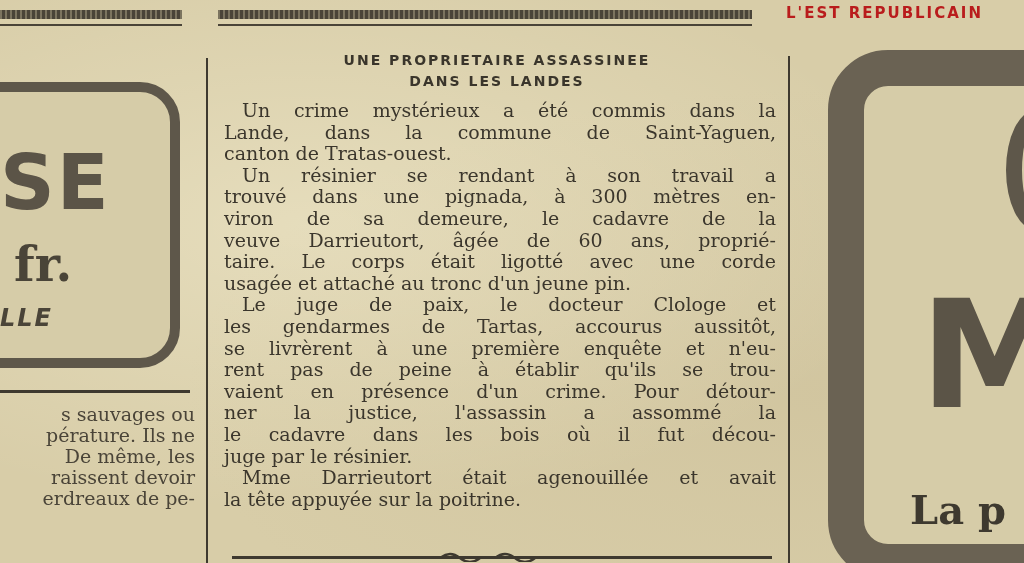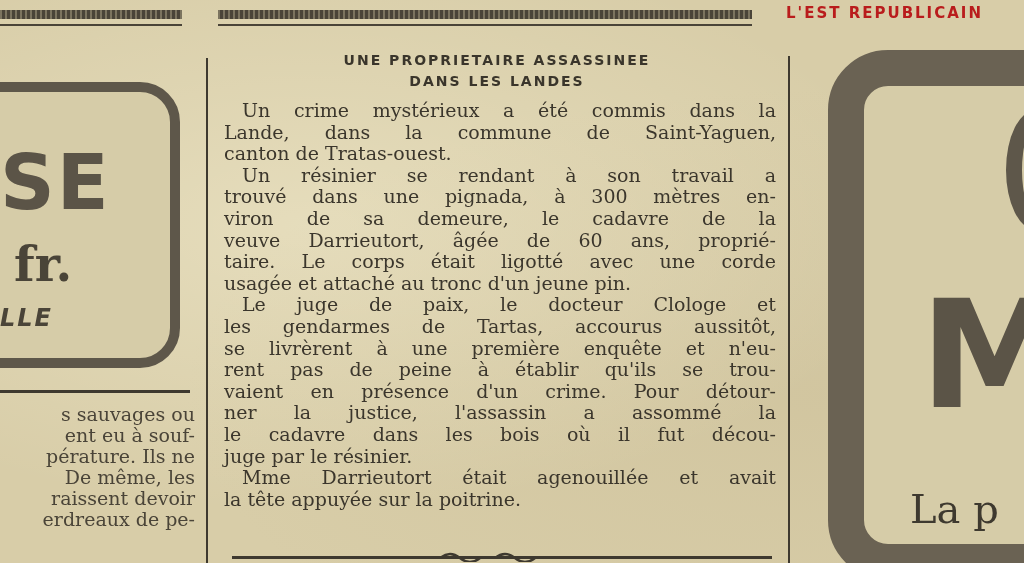--- a/index.html
+++ b/index.html
@@ -45,21 +45,21 @@
   .end-rule { position:absolute; left:232px; top:556px; width:540px; height:3px; background:#3e392f; }
   .end-orn { position:absolute; left:440px; top:548px; width:110px; height:14px; }
   
   .ad-right-box { position:absolute; left:828px; top:50px; width:260px; height:530px;
     border:36px solid #6a6253; border-radius:60px; box-sizing:border-box; background:#d6cca8; }
   .ad-right-c { position:absolute; left:1006px; top:110px; width:60px; height:120px;
     border:16px solid #5e574a; border-radius:50%; box-sizing:border-box; }
   .ad-right-m { position:absolute; left:920px; top:280px; font-family:"DejaVu Sans", sans-serif;
     font-weight:bold; font-size:150px; line-height:1; color:#5b5447; }
   .ad-right-la { position:absolute; left:910px; top:486px; font-family:"DejaVu Serif", serif;
-    font-weight:normal; font-size:40px; color:#3e392f; }
+    font-weight:bold; font-size:40px; color:#3e392f; }
   .ad-right-faint { position:absolute; left:880px; top:108px; font-family:"DejaVu Sans", sans-serif;
     font-size:26px; color:rgba(120,110,90,0.18); letter-spacing:3px; }
 </style>
 </head>
 <body>
 
 <div class="top-rule" style="left:0;width:182px;"></div>
 <div class="top-rule-thin" style="left:0;width:182px;"></div>
 <div class="top-rule" style="left:218px;width:534px;"></div>
 <div class="top-rule-thin" style="left:218px;width:534px;"></div>
@@ -69,21 +69,20 @@
 <div class="vrule" style="left:788px;top:56px;height:507px;"></div>
 
 <div class="ad-left-box"></div>
 <div class="ad-left-se">SE</div>
 <div class="ad-left-fr">fr.</div>
 <div class="ad-left-lle">LLE</div>
 
 <div class="hr-left"></div>
 <div class="left-col">
   <div>s sauvages ou</div>
-  <div>ent eu à souf-</div>
   <div>pérature. Ils ne</div>
   <div>De même, les</div>
   <div>raissent devoir</div>
   <div>erdreaux de pe-</div>
 </div>
 
 <div class="headline">
   <div>UNE PROPRIETAIRE ASSASSINEE</div>
   <div>DANS LES LANDES</div>
 </div>

